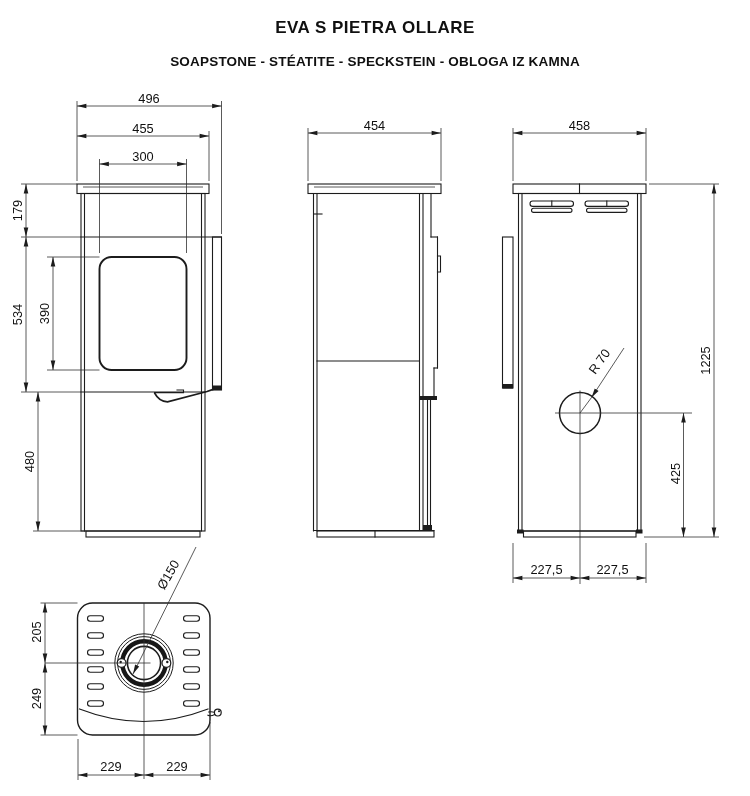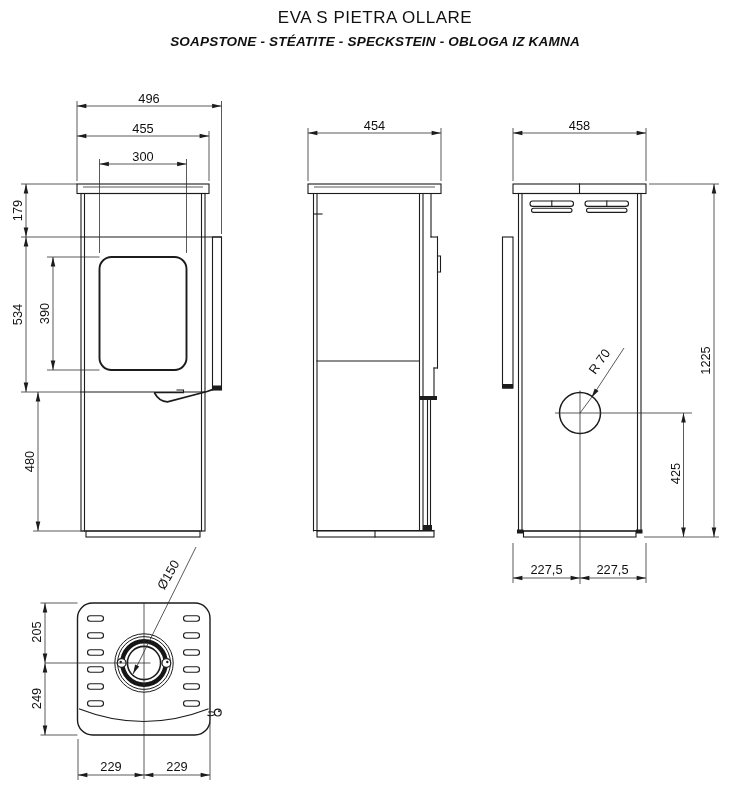--- a/index.html
+++ b/index.html
@@ -1,22 +1,22 @@
 <!DOCTYPE html>
 <html><head>
 <meta charset="utf-8">
 <style>
   html,body { margin:0; padding:0; background:#ffffff; }
   #page {
     position:relative; width:750px; height:796px; background:#ffffff;
     font-family:"Liberation Sans", sans-serif; overflow:hidden;
   }
   #titles { position:absolute; top:2px; left:0; width:750px; text-align:center; color:#101010; }
-  #titles h1 { margin:6px; font-size:17px; font-weight:normal; letter-spacing:.5px; }
-  #titles h2 { margin:1px 0 0 0; font-size:13.5px; font-weight:bold; font-style:italic; letter-spacing:.2px; }
+  #titles h1 { margin:16px; font-size:17px; font-weight:bold; letter-spacing:.5px; }
+  #titles h2 { margin:1px 0 0 0; font-size:13.5px; font-weight:bold; letter-spacing:.2px; }
   svg { position:absolute; top:0; left:0; }
   .ln   { fill:none; stroke:#1c1c1c; stroke-width:1.1; stroke-linecap:square; }
   .ln2  { fill:none; stroke:#1c1c1c; stroke-width:1.9; stroke-linecap:square; }
   .thin { fill:none; stroke:#303030; stroke-width:0.8; stroke-linecap:butt; }
   .blk  { fill:#1c1c1c; stroke:none; }
   text.lbl { font-family:"Liberation Sans", sans-serif; font-size:12.8px; fill:#101010; text-anchor:middle; }
 </style>
 </head>
 <body>
 

